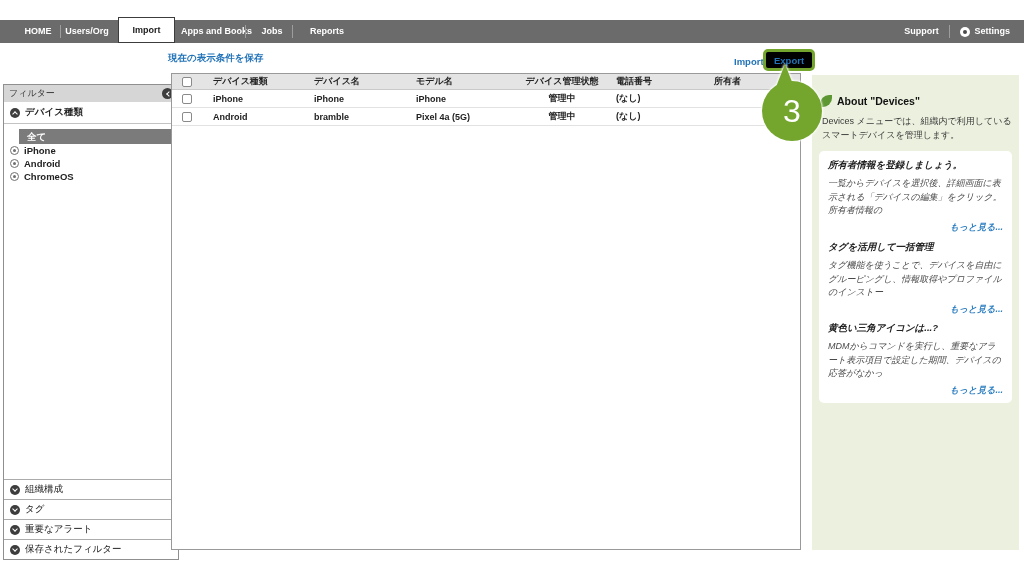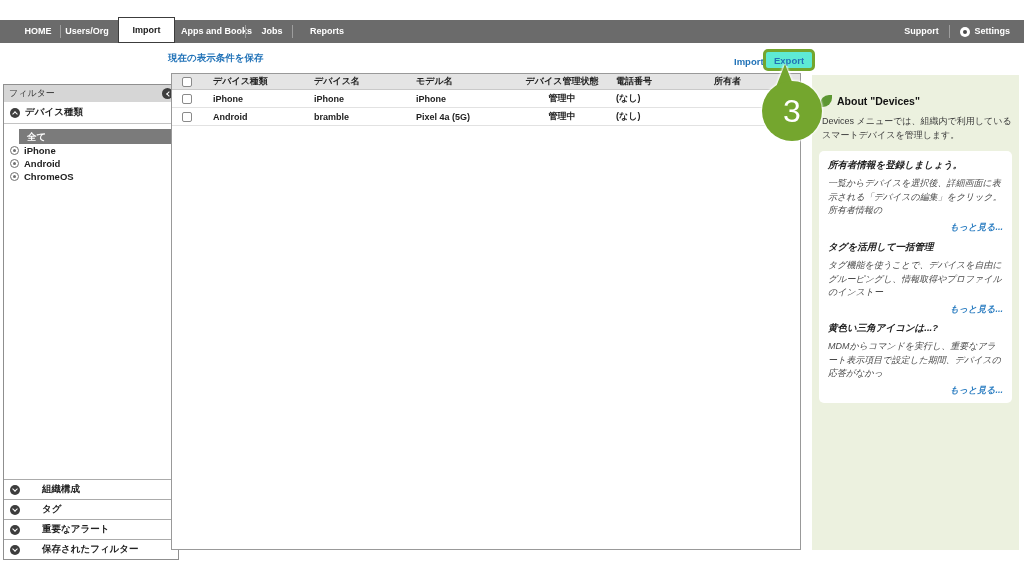--- a/index.html
+++ b/index.html
@@ -18,21 +18,21 @@
                 z-index:2; }
   .gear { width:10px; height:10px; border-radius:50%; background:#fff; position:relative; margin-right:4px; }
   .gear::after { content:""; position:absolute; left:3px; top:3px; width:4px; height:4px;
                  border-radius:50%; background:#4a4a4a; }
 
   
   .link { color:#2273b8; font-weight:bold; font-size:9.5px; cursor:pointer; white-space:nowrap; }
   #save-view { position:absolute; left:168px; top:52px; }
   #import-link { position:absolute; left:734px; top:56px; }
   #export-box { position:absolute; left:763px; top:49px; width:52px; height:22px;
-                border:3px solid #74a62e; border-radius:5px; background:#5eead4;
+                border:3px solid #74a62e; border-radius:5px; background:#000000;
                 display:flex; align-items:center; justify-content:center; z-index:5; }
 
   
   #sidebar { position:absolute; left:3px; top:84px; width:176px; height:476px;
              border:1px solid #8f8f8f; background:#fff; font-size:9.5px; color:#222; }
   .sb-header { height:17px; background:#d6d6d6; display:flex; align-items:center;
                padding:0 5px; font-size:9px; color:#333; }
   .sb-header .ttl { flex:1; }
   .cicon { width:11px; height:11px; border-radius:50%; background:#3d3d3d; flex:none;
            display:flex; align-items:center; justify-content:center; }
@@ -44,22 +44,22 @@
                      border-bottom:1px solid #c3c3c3; font-weight:bold; }
   .sb-opt-selected { position:absolute; left:15px; right:0; top:44px; height:15px;
                      background:#7b7b7b; color:#fff; font-weight:bold; line-height:15px;
                      padding-left:8px; }
   .sb-opt { position:absolute; left:6px; display:flex; align-items:center; gap:5px;
             font-weight:bold; cursor:pointer; }
   .ricon { width:9px; height:9px; border-radius:50%; border:1px solid #707070; position:relative; flex:none; }
   .ricon::after { content:""; position:absolute; left:2px; top:2px; width:3px; height:3px;
                   border-radius:50%; background:#707070; }
   .sb-bottom { position:absolute; left:0; right:0; bottom:0; }
-  .sb-collapsed { height:20px; display:flex; align-items:center; gap:22px; padding:0 6px;
-                  border-top:1px solid #ababab; font-weight:bold; cursor:pointer; background:#fff; }
+  .sb-collapsed { height:20px; display:flex; align-items:center; gap:5px; padding:0 6px;
+                  border-top:1px solid #ababab; font-weight:normal; cursor:pointer; background:#fff; }
 
   
   #table-wrap { position:absolute; left:171px; top:73px; width:630px; height:477px;
                 border:1px solid #999; background:#fff; }
   .tbl-toolbar { position:relative; height:17px; background:#6b6b6b; }
   .searchbox { position:absolute; right:6px; top:2px; width:100px; height:13px;
                background:#fff; border-radius:7px; display:flex; align-items:center;
                padding:0 6px; gap:2px; }
   .searchbox .ph { color:#9a9a9a; font-size:8.5px; flex:1; }
   .searchbox .caret { font-size:6px; color:#666; }

